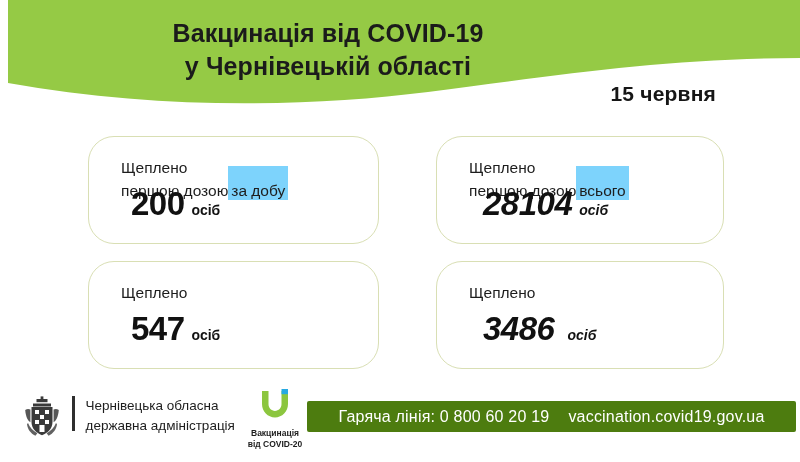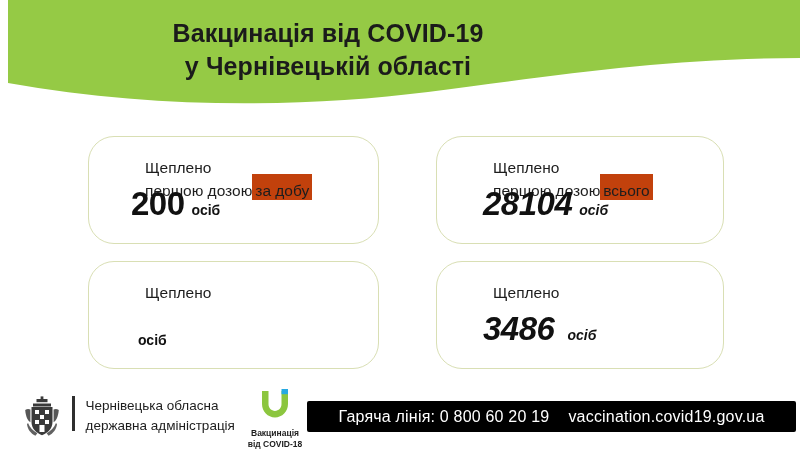--- a/index.html
+++ b/index.html
@@ -55,32 +55,32 @@
   
   .card {
     position: absolute;
     box-sizing: border-box;
     border: 1.6px solid #d9dfb4;
     border-radius: 26px;
     background: #ffffff;
   }
   .card .lines {
     position: absolute;
-    left: 56px;
+    left: 32px;
     top: 19px;
     font-size: 15.5px;
     line-height: 1.5;
     color: #1d1d1d;
     white-space: nowrap;
   }
   .card .lines .l1 { display: block; }
   .card .lines .l2 { display: block; }
   .hl {
-    background: #c2410c;
-    padding: 8px 3px 1px 3px;
+    background: #7dd3fc;
+    padding: 16px 3px 1px 3px;
   }
   .card .value-row {
     position: absolute;
     left: 42px;
     bottom: 20px;
     display: flex;
     align-items: baseline;
     color: #111111;
   }
   .card .value-num {
@@ -134,21 +134,21 @@
     line-height: 1.25;
     color: #1d1d1d;
     white-space: pre-line;
   }
   .hotline {
     position: absolute;
     left: 299px;
     top: 401px;
     width: 489px;
     height: 31px;
-    background: #000000;
+    background: #4d7c0f;
     border-radius: 2px;
     display: flex;
     align-items: center;
     justify-content: center;
     gap: 19px;
     color: #ffffff;
     font-size: 16px;
     letter-spacing: 0.2px;
   }
 </style>
@@ -157,20 +157,21 @@
 
 <div id="poster">
 
   <svg class="header-wave" viewBox="0 0 800 112" preserveAspectRatio="none">
     <path d="M0,0 L800,0 L800,58 C660,58 560,74 420,92 C300,107 150,110 0,83 Z" fill="#95ca45"></path>
   </svg>
 
   <div class="header-title">Вакцинація від COVID-19
 у Чернівецькій  області</div>
 
+  <div class="date-label">15 червня</div>
 
   <div class="card" id="card-1">
     <div class="lines">
       <span class="l1">Щеплено</span>
       <span class="l2"><span>першою дозою</span><span class="hl">за добу</span></span>
     </div>
     <div class="value-row">
       <span class="value-num">200</span>
       <span class="value-unit">осіб</span>
     </div>
@@ -185,20 +186,21 @@
       <span class="value-num">28104</span>
       <span class="value-unit">осіб</span>
     </div>
   </div>
 
   <div class="card" id="card-3">
     <div class="lines">
       <span class="l1">Щеплено</span>
     </div>
     <div class="value-row">
+      <span class="value-num">547</span>
       <span class="value-unit">осіб</span>
     </div>
   </div>
 
   <div class="card" id="card-4">
     <div class="lines">
       <span class="l1">Щеплено</span>
     </div>
     <div class="value-row">
       <span class="value-num">3486</span>
@@ -231,21 +233,21 @@
     <div class="oda-text">Чернівецька обласна
 державна адміністрація</div>
   </div>
 
   <div class="vlogo">
     <svg width="66" height="34" viewBox="0 0 66 34">
       <path d="M20 2 h6.5 v13 c0 3.9 2.9 6.9 6.5 6.9 c3.6 0 6.5 -3 6.5 -6.9 v-13 h6.5 v13 c0 7.6 -5.8 13.4 -13 13.4 c-7.2 0 -13 -5.8 -13 -13.4 z" fill="#8cc63f"></path>
       <rect x="39.5" y="0" width="6.5" height="5.2" fill="#27a9e1"></rect>
     </svg>
     <div class="vlogo-cap">Вакцинація
-від COVID-18</div>
+від COVID-20</div>
   </div>
 
   <div class="hotline">
     <span>Гаряча лінія: 0 800 60 20 19</span>
     <span>vaccination.covid19.gov.ua</span>
   </div>
 
 </div>
 
 </body></html>

